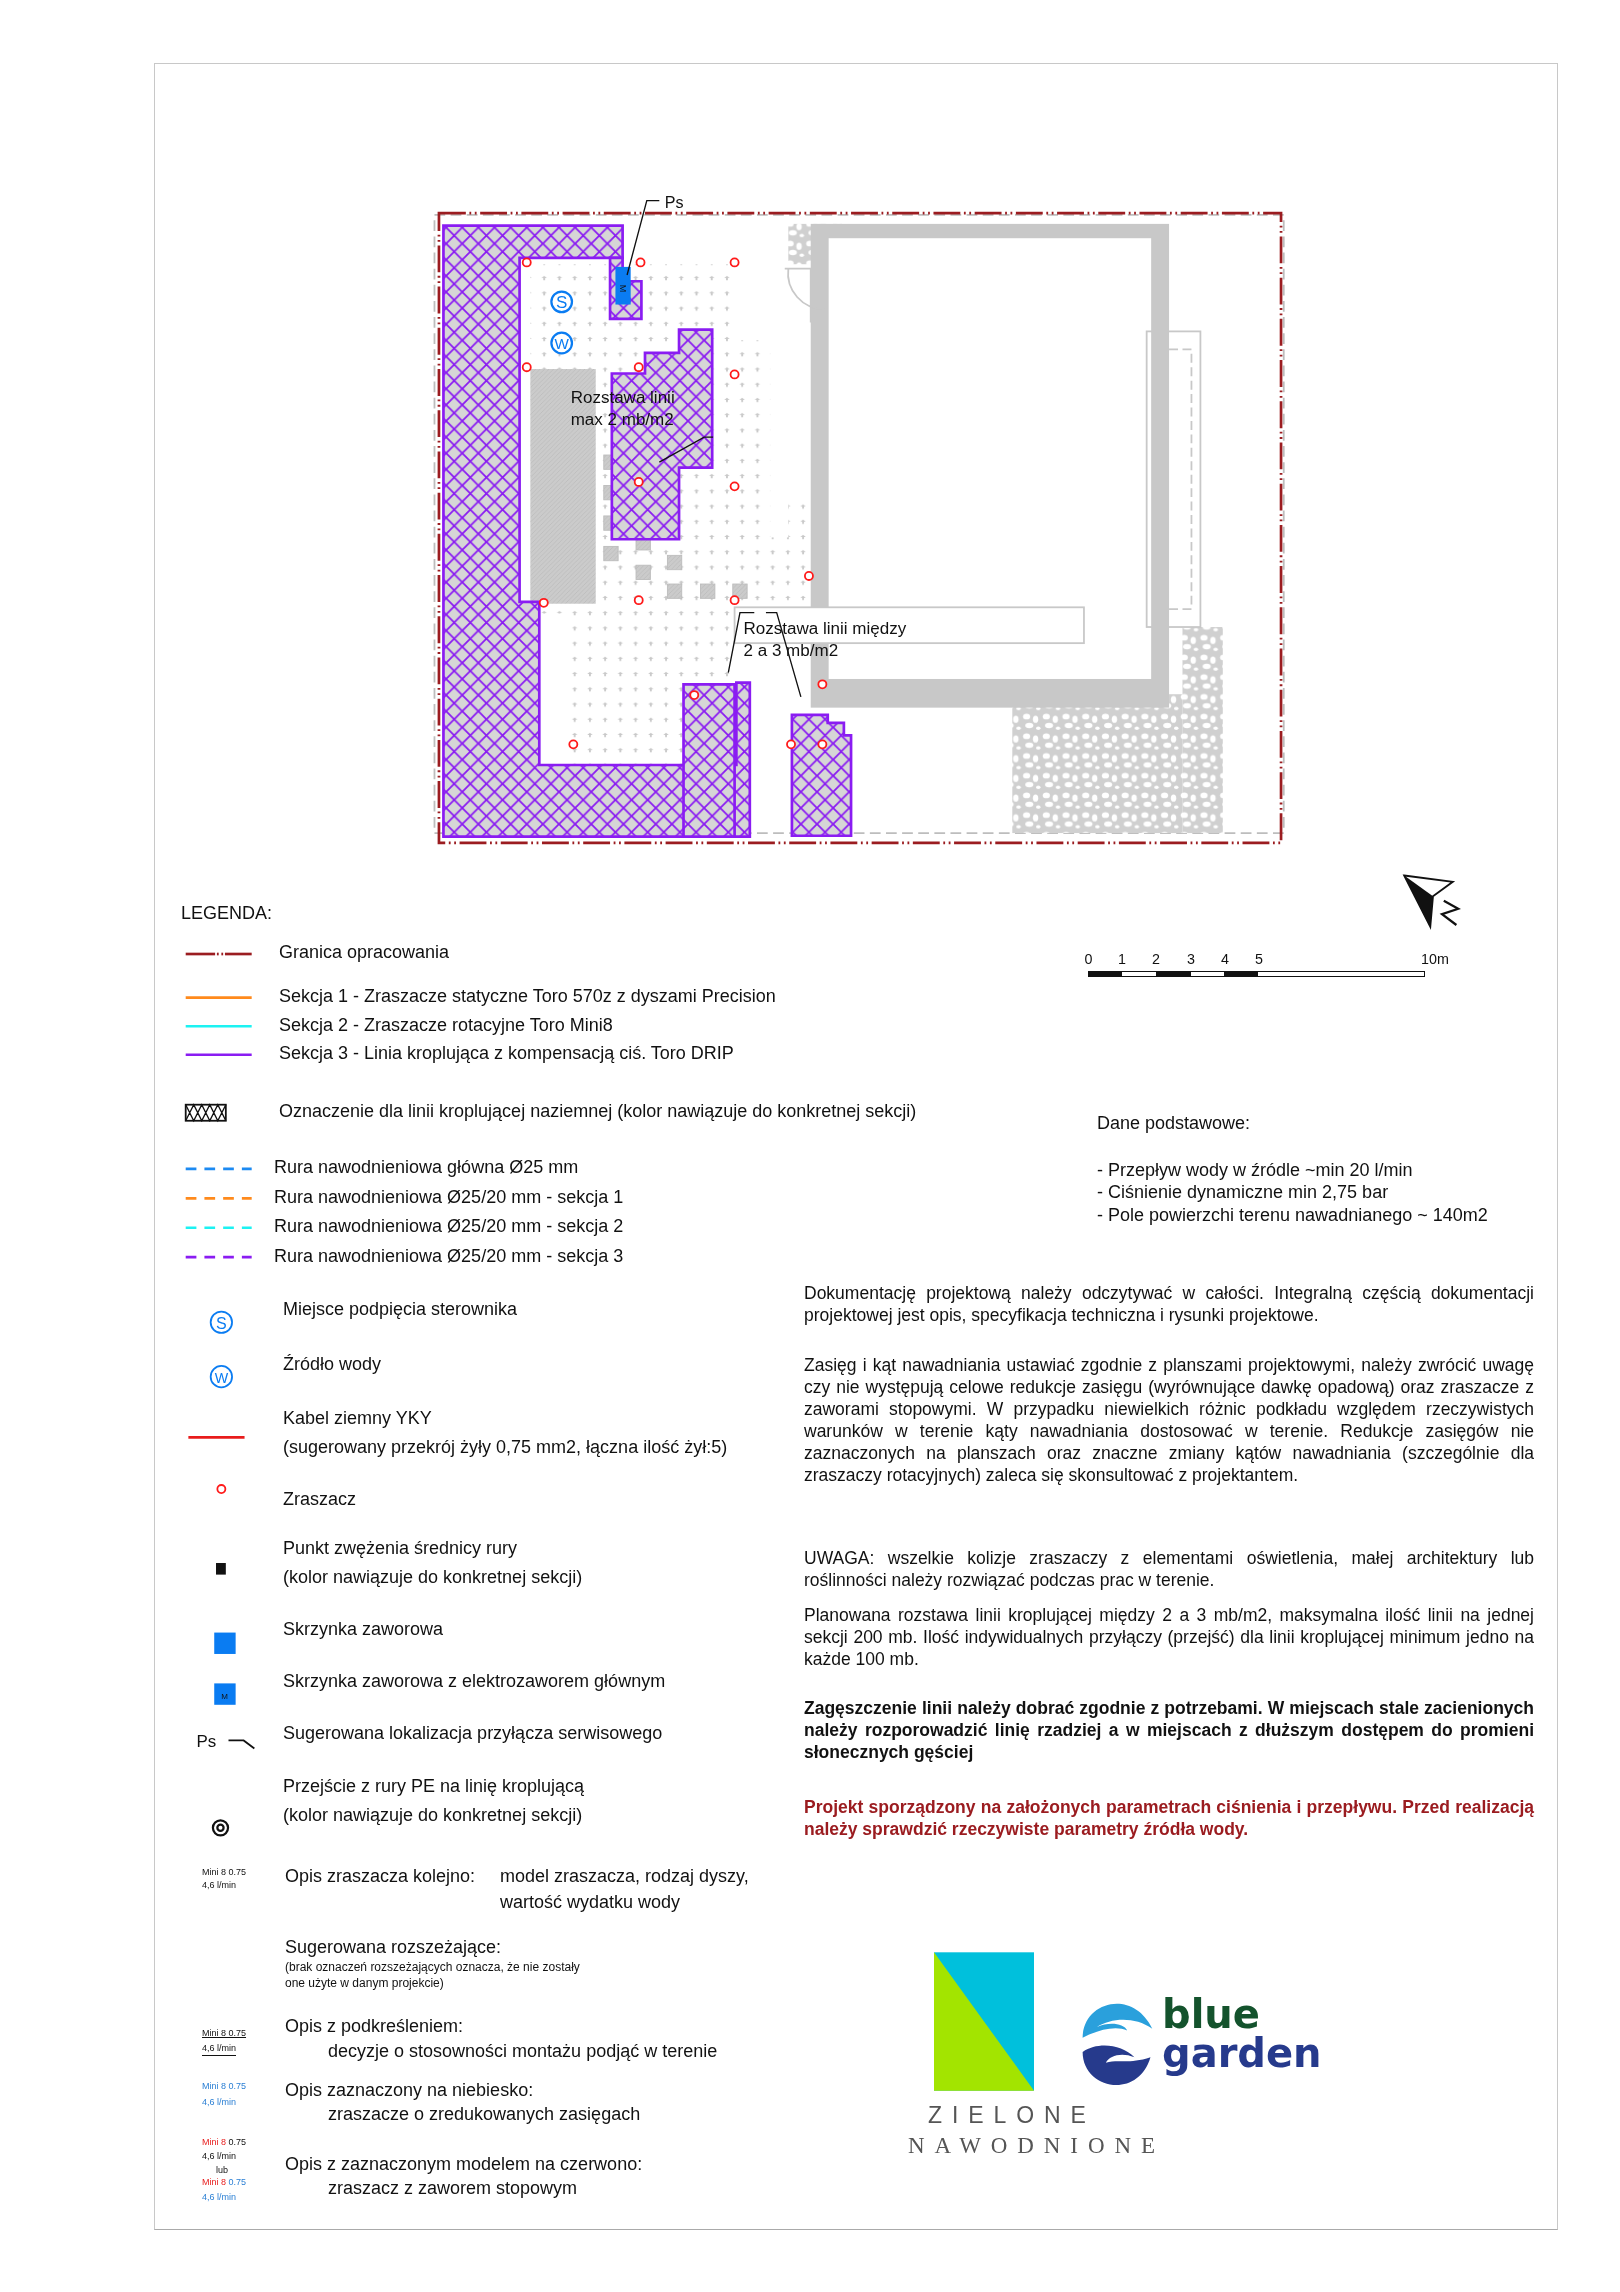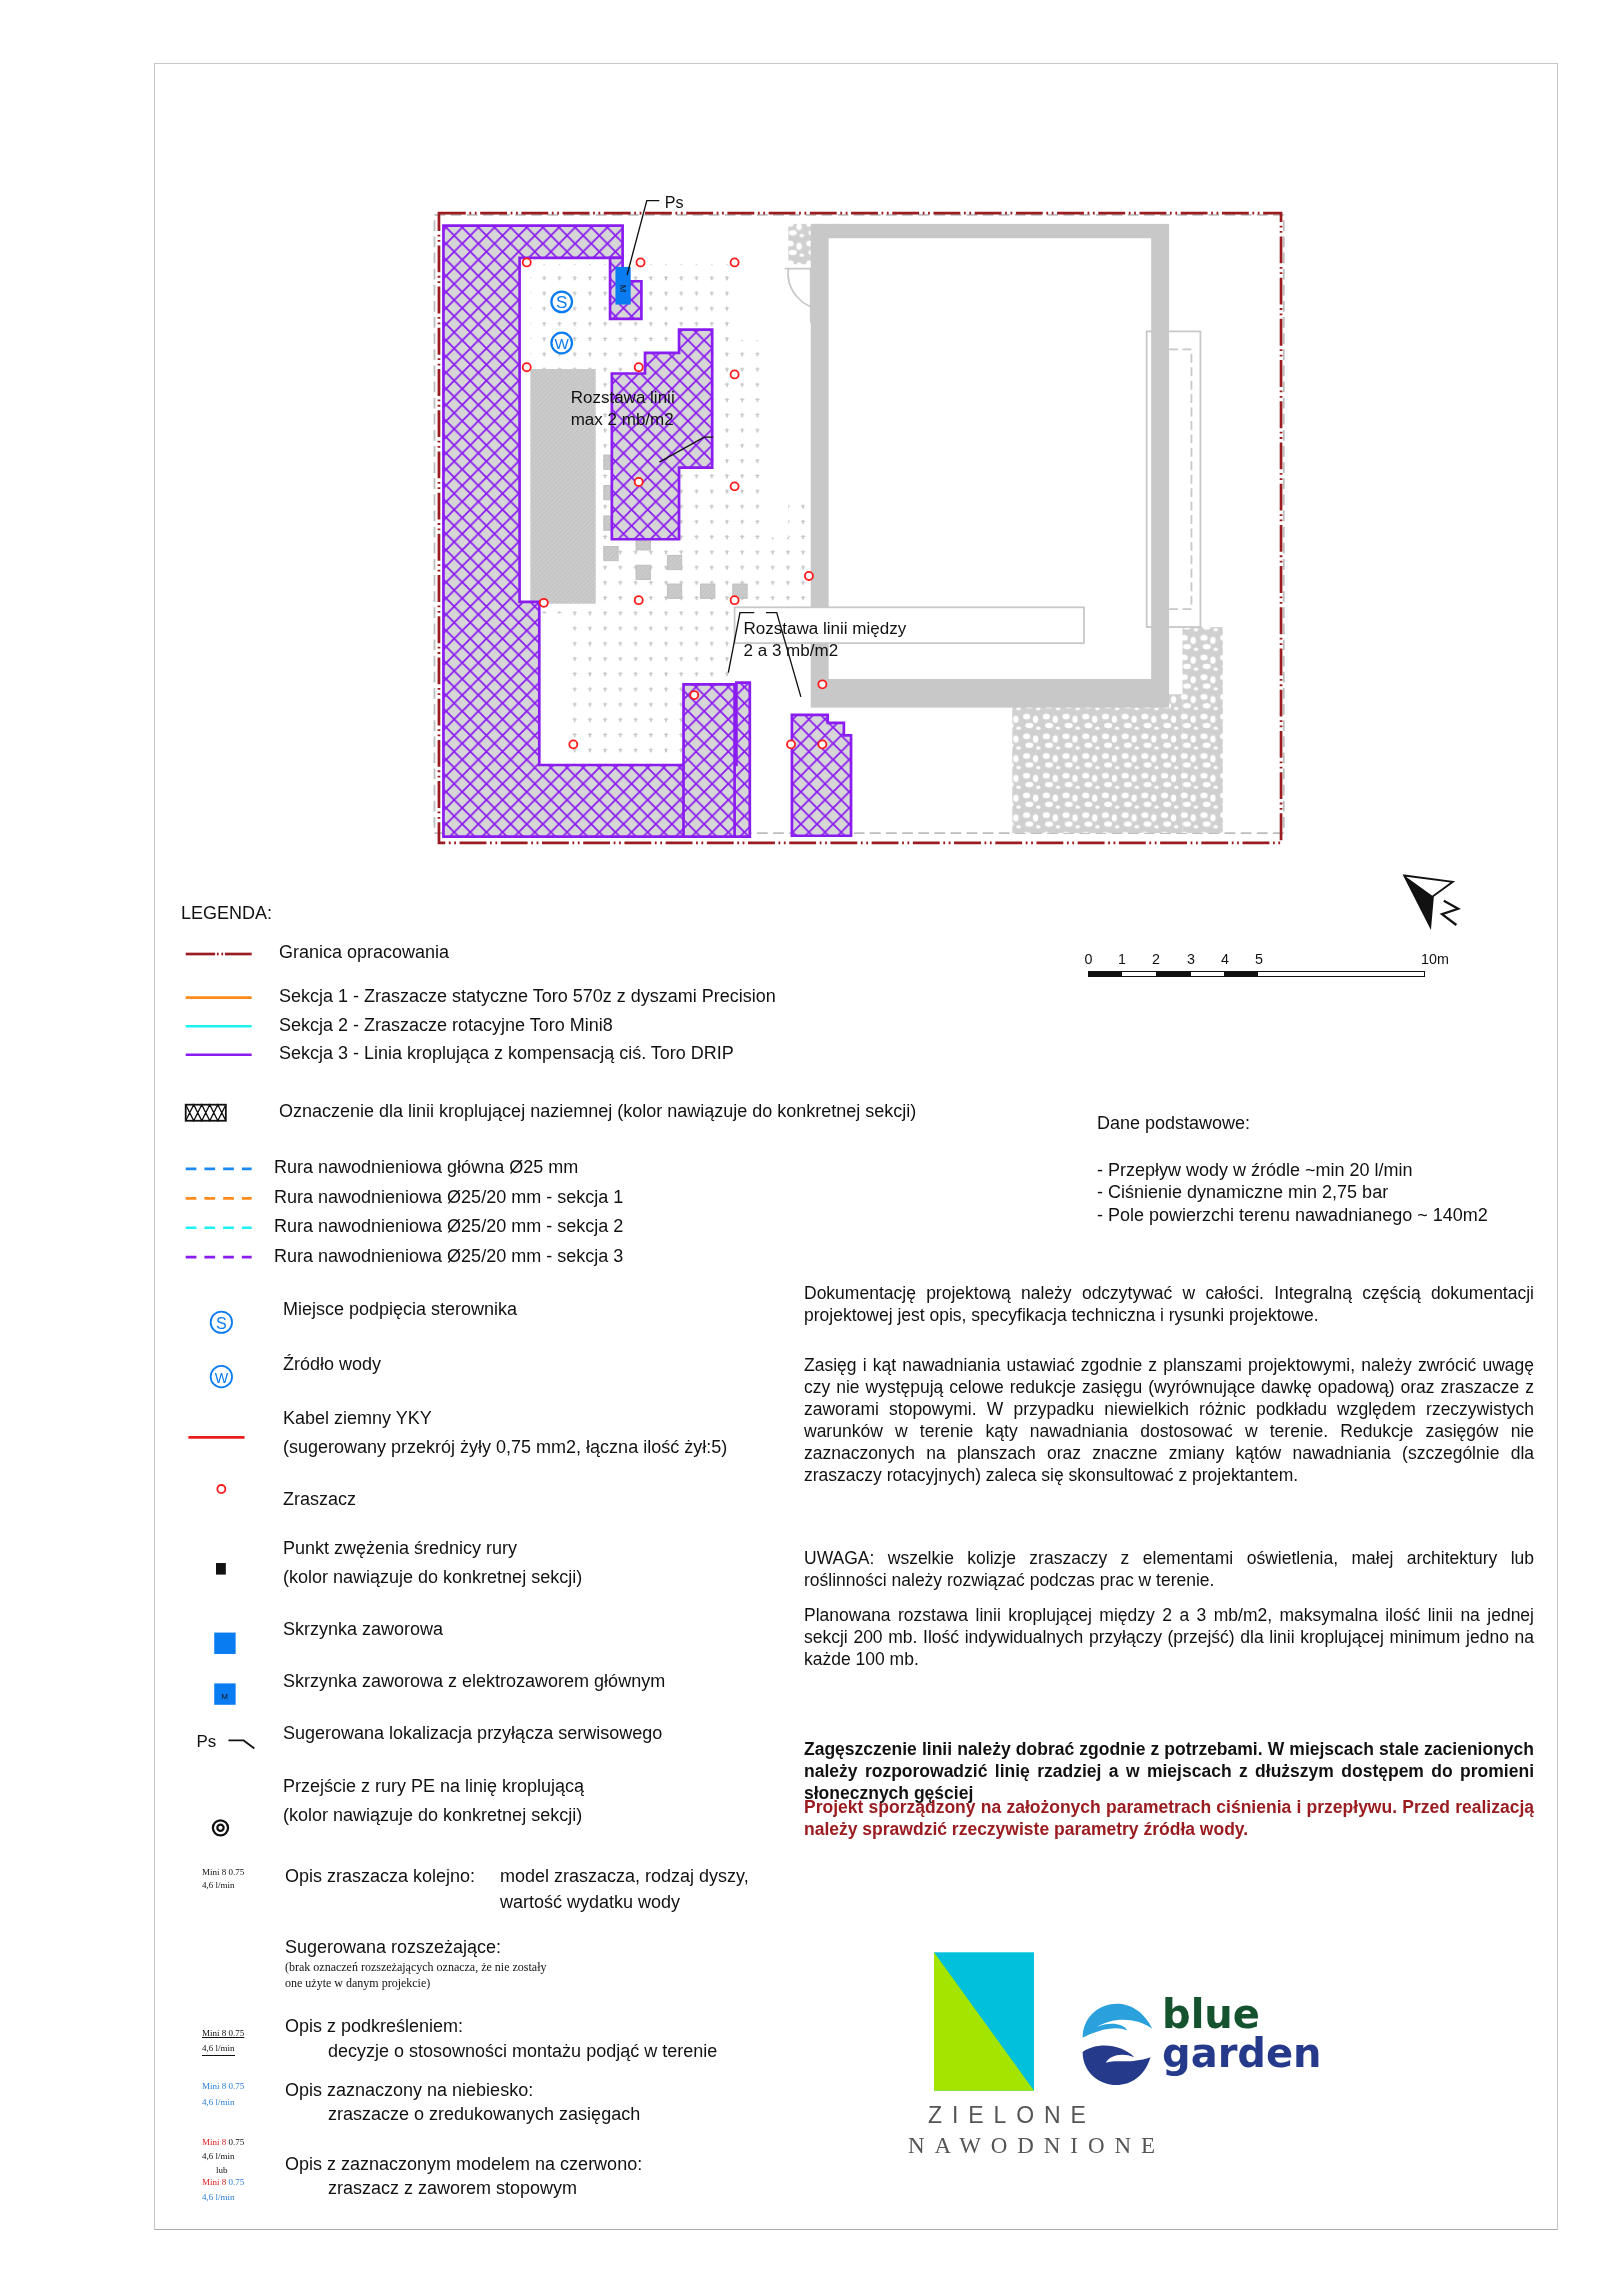--- a/index.html
+++ b/index.html
@@ -2,24 +2,24 @@
 <html style="font-size:14.3px"><head>
 <meta charset="utf-8">
 <style>
   html, body { margin: 0; padding: 0; background: #ffffff; }
   body { width: 1620px; height: 2293px; position: relative; overflow: hidden;
          font-family: "Liberation Sans", sans-serif; color: #111; }
   .frame { position: absolute; left: 154px; top: 63px; width: 1404px; height: 2167px;
            border: 0.9px solid #c8c8c8; box-sizing: border-box; border-bottom: 1.8px solid #aaa; }
   .abs { position: absolute; }
   .t { position: absolute; font-size: 18px; line-height: 21.5px; white-space: nowrap; text-align: right; }
-  .tsm { font-size: 10.7px; line-height: 12.5px; white-space: nowrap; position: absolute; font-family: Liberation Serif, serif; }
+  .tsm { font-size: 10.7px; line-height: 12.5px; white-space: nowrap; position: absolute; }
   .para { position: absolute; left: 804px; width: 730px; font-size: 17.5px; line-height: 22px;
           text-align: justify; }
-  .bold { font-weight: bold; margin-top: 41px; }
+  .bold { font-weight: bold; }
   .red { color: #9b1c20; font-weight: bold; }
   svg text { font-family: "Liberation Sans", sans-serif; }
 </style>
 </head>
 <body>
 
 <div class="frame"></div>
 
 <svg class="abs" style="left:430px;top:179px" width="860" height="690" viewBox="0 0 960 770">
   <defs>

